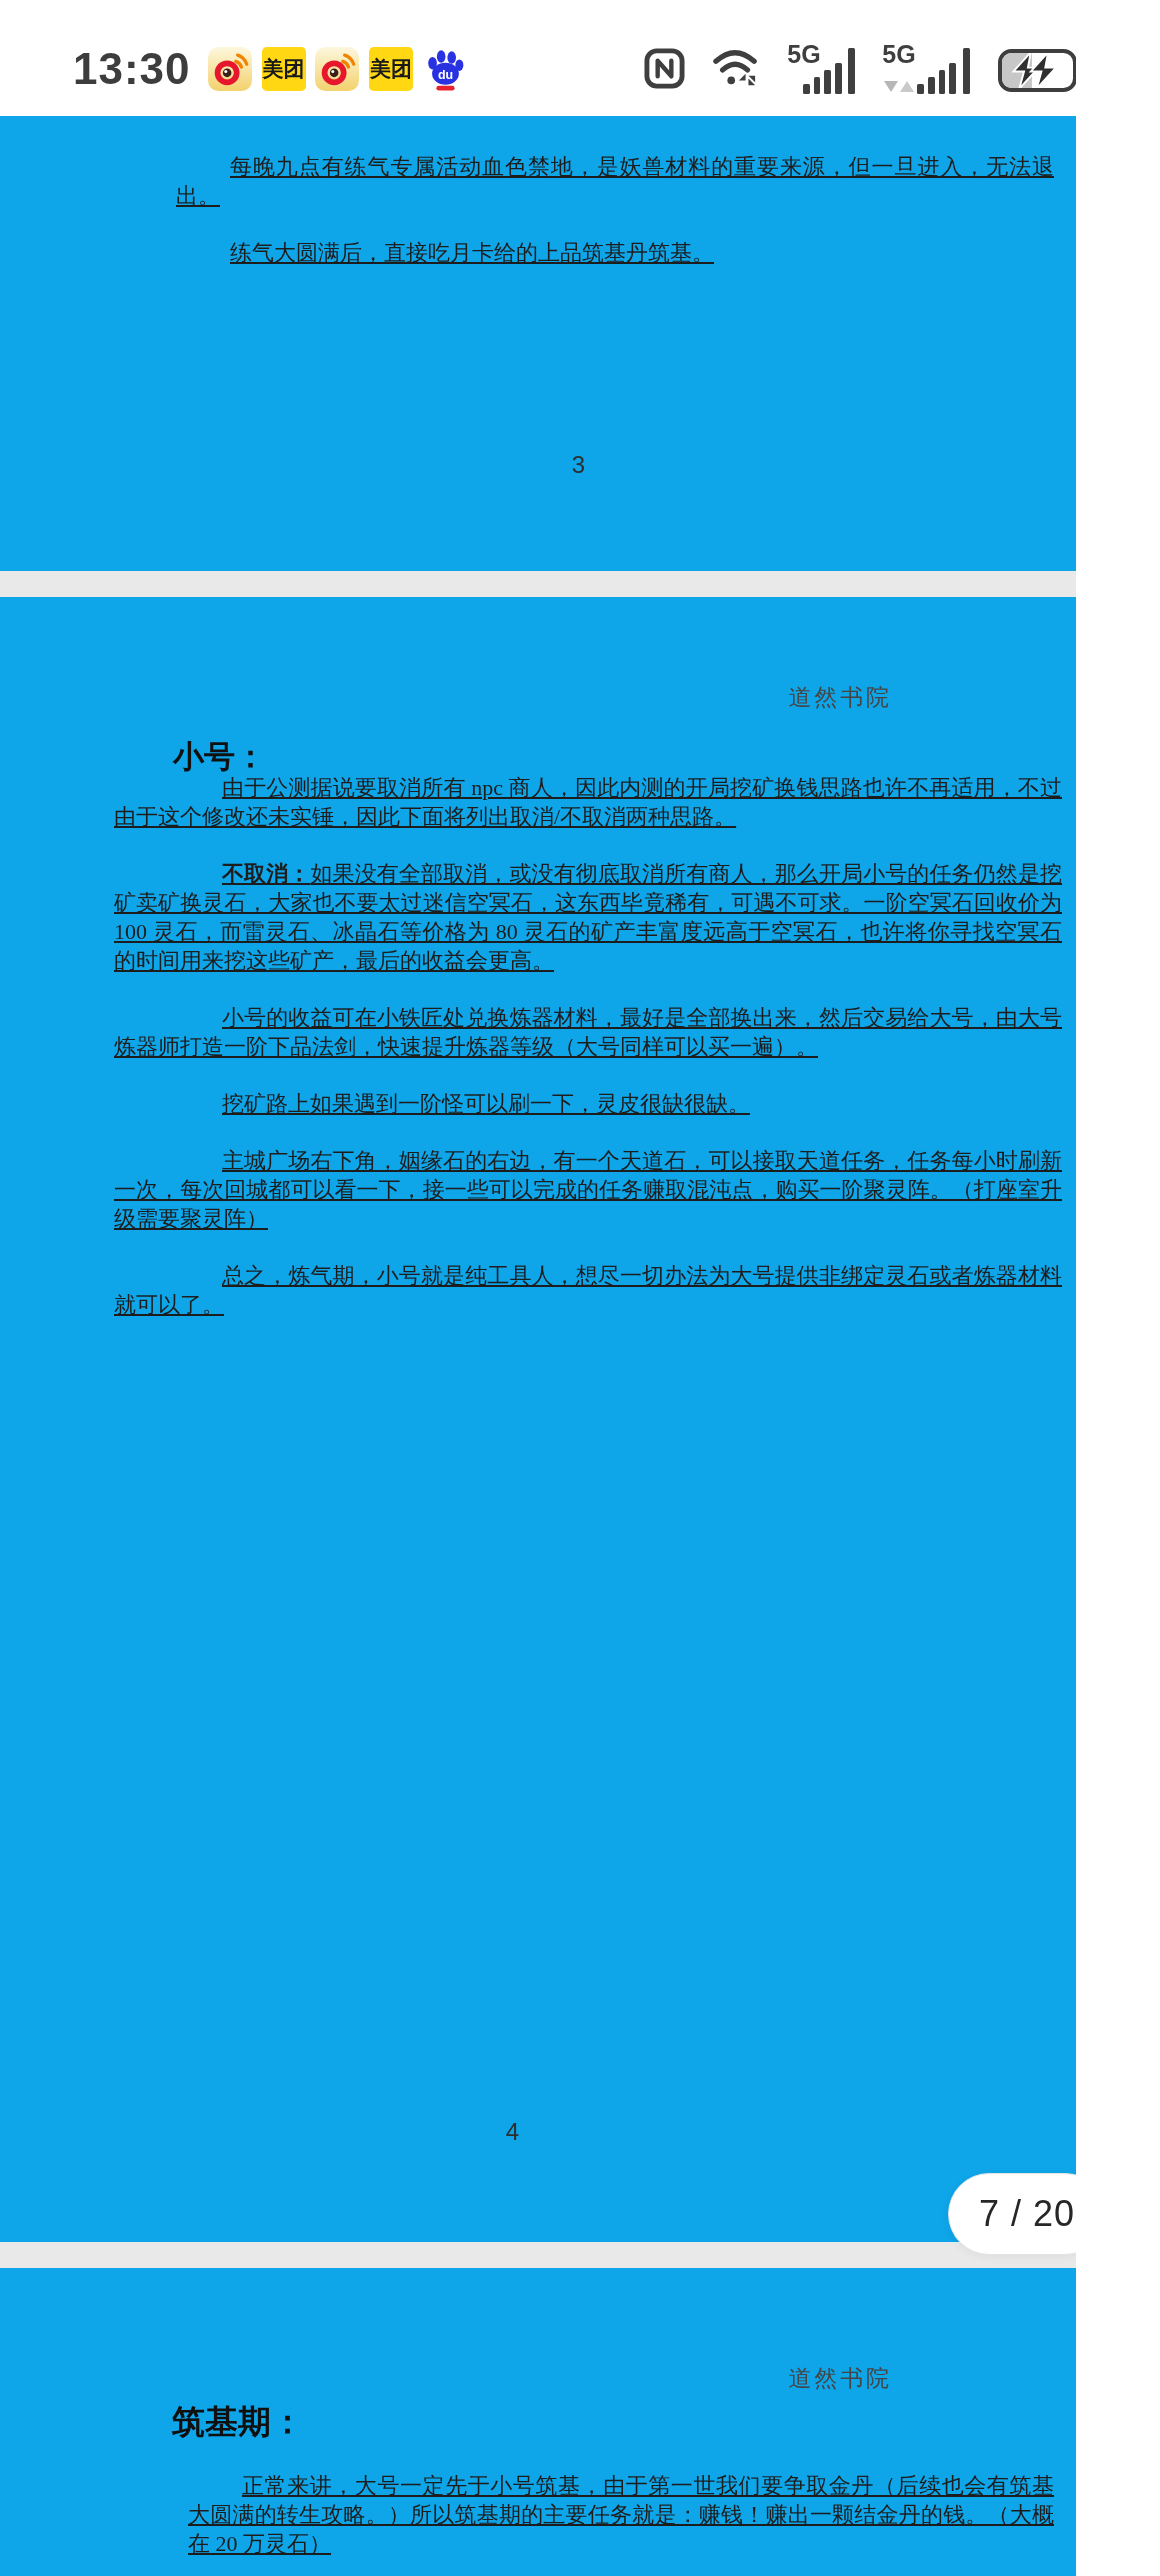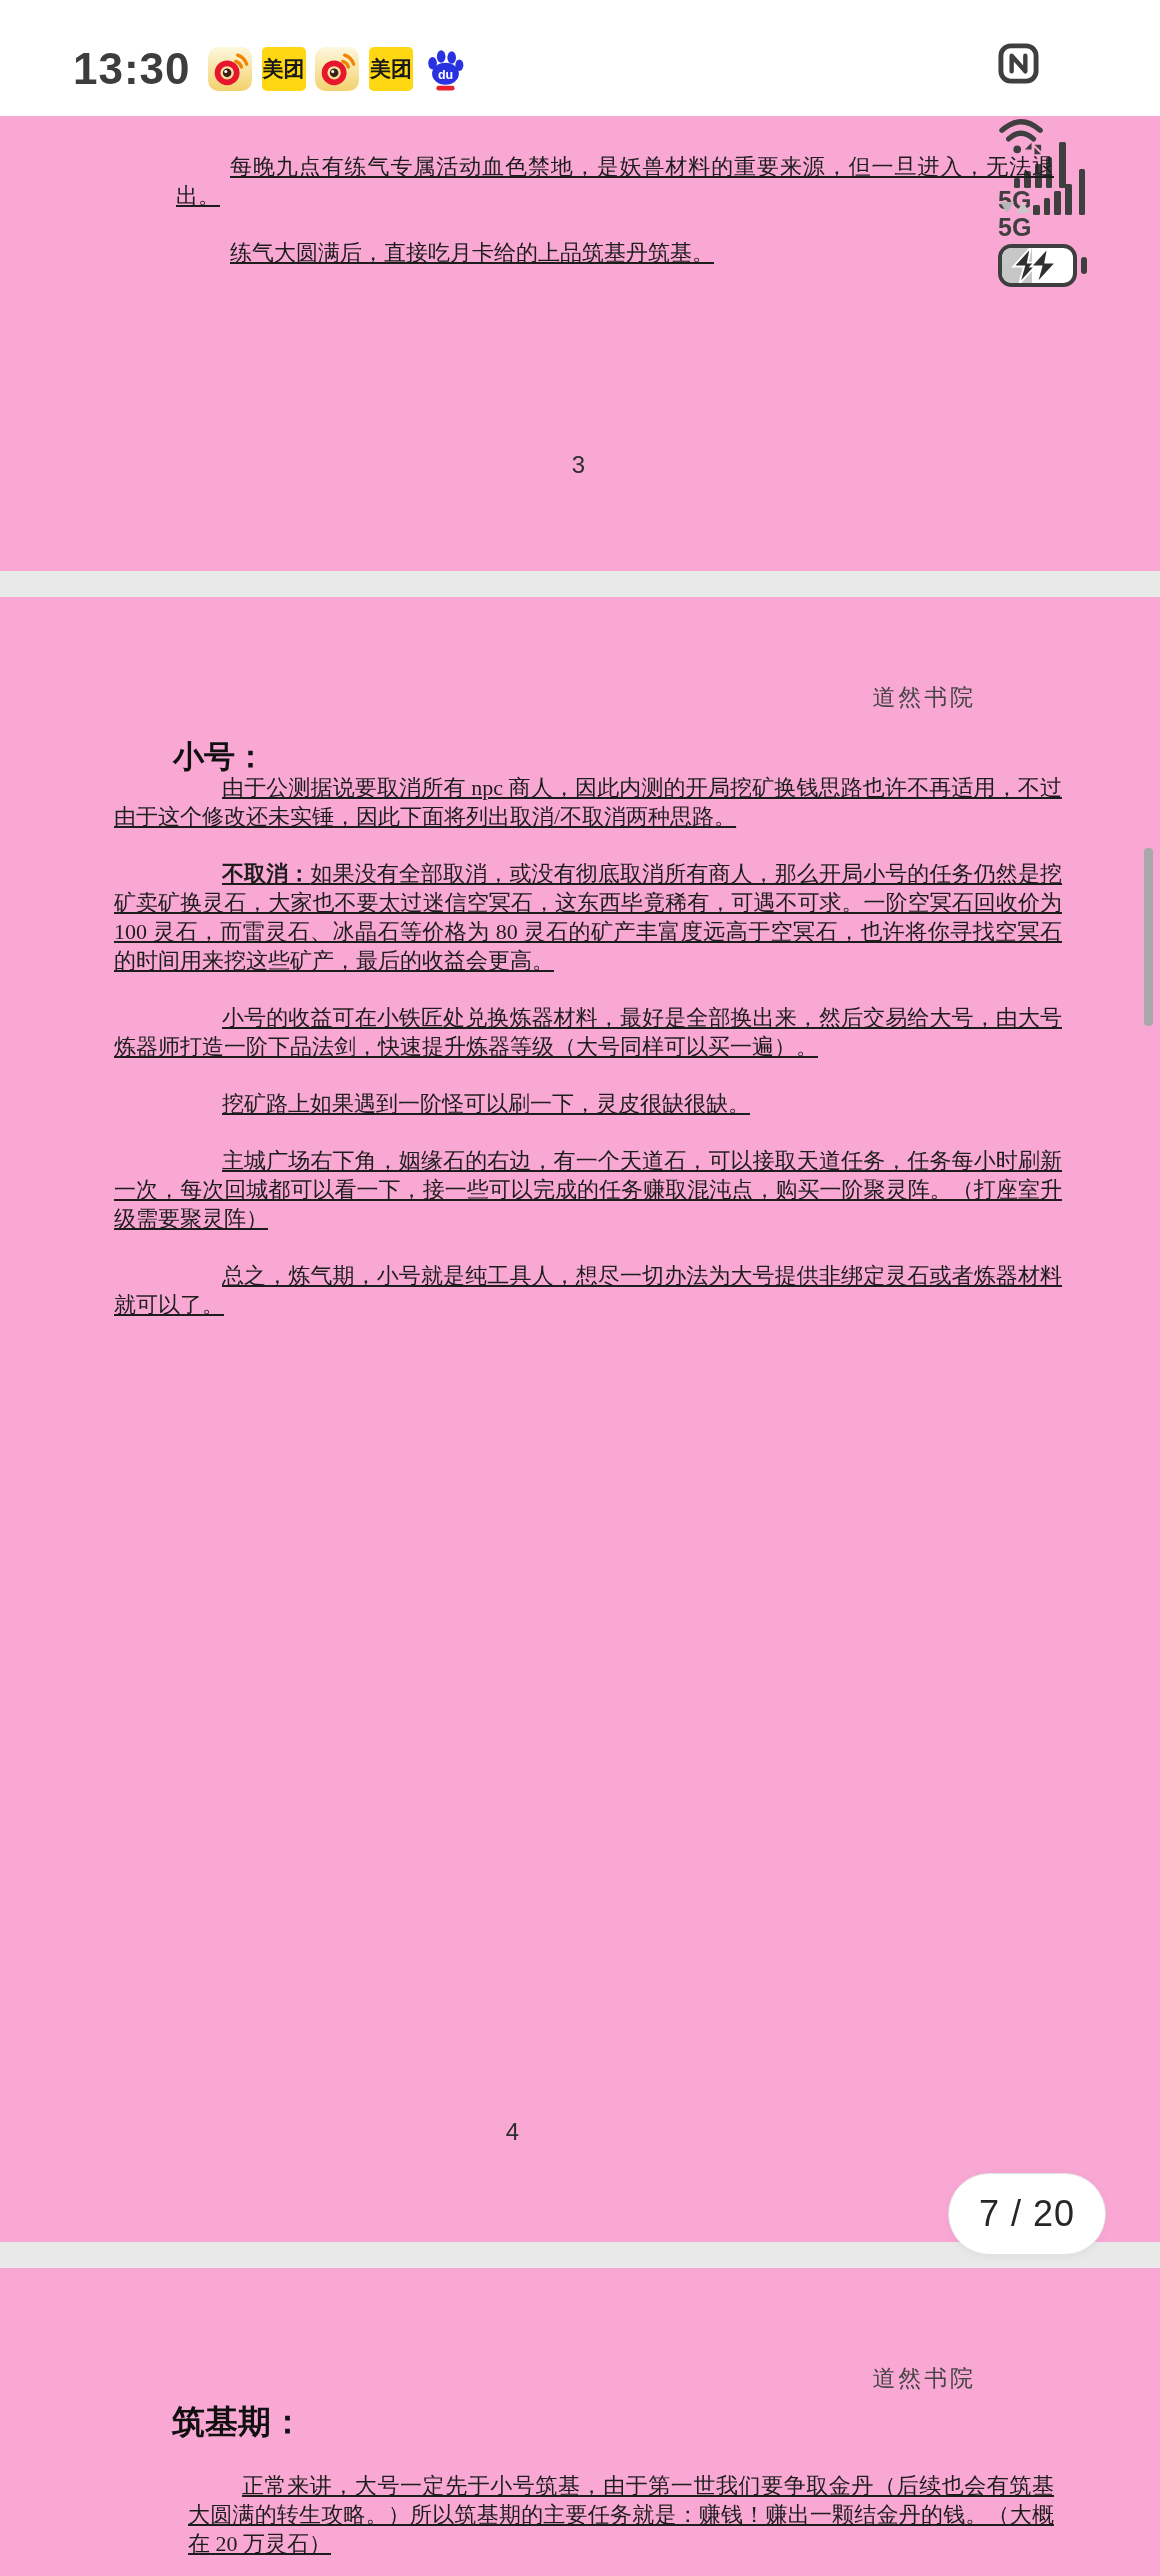--- a/index.html
+++ b/index.html
@@ -1,30 +1,30 @@
 <!DOCTYPE html>
 <html><head>
 <meta charset="utf-8">
 <style>
   * { margin:0; padding:0; box-sizing:border-box; }
   html,body { background:#fff; }
   .screen {
-    position:relative; width:1160px; height:2576px; background:#f9a8d4;
+    position:relative; width:1076px; height:2576px; background:#0ea5e9;
     overflow:hidden; font-family:"Liberation Serif", serif; color:#1d1d1d;
   }
   
   .statusbar { position:absolute; left:0; top:0; width:1160px; height:116px; background:#fff; }
   .sb-left { position:absolute; left:73px; top:44px; display:flex; align-items:center; gap:9.7px; }
   .sb-time { font-family:"Liberation Sans", sans-serif; font-size:44px; font-weight:600; color:#3d3d3d; letter-spacing:1px; margin-right:7.7px; }
   .appicon { width:44px; height:44px; border-radius:9.7px; position:relative; flex:0 0 auto; }
   .appicon svg { display:block; }
   .meituan { background:#ffd813; border-radius:4.8px; display:flex; align-items:center; justify-content:center; }
   .meituan span { font-family:"Liberation Sans", sans-serif; font-size:21px; font-weight:700; color:#191919; letter-spacing:0; }
   .baidu { background:#fff; }
-  .sb-right { position:absolute; right:73px; top:43px; display:flex; gap:27px; height:54px;flex-direction:column; }
+  .sb-right { position:absolute; right:73px; top:43px; display:flex; align-items:center; gap:27px; height:54px; }
   .sig { position:relative; height:52px; }
   .sig-label { position:absolute; top:-3.9px; left:0; font-family:"Liberation Sans", sans-serif; font-weight:700; font-size:25px; color:#3f3f3f; }
   .sig-bars { position:absolute; bottom:1.9px; display:flex; align-items:flex-end; gap:3.9px; }
   .sig-bars i { display:block; width:6.8px; background:#3f3f3f; border-radius:1.5px; }
   .sig1 { width:68px; } .sig1 .sig-bars { left:15.5px; }
   .sig2 { width:89px; } .sig2 .sig-bars { left:35px; }
   .sig-arrows { position:absolute; bottom:3.9px; left:1.9px; display:flex; gap:1.9px; align-items:center; }
   .tri-dn { width:0; height:0; border-left:7.7px solid transparent; border-right:7.7px solid transparent; border-top:11.6px solid #b7b7b7; }
   .tri-up { width:0; height:0; border-left:7.7px solid transparent; border-right:7.7px solid transparent; border-bottom:11.6px solid #c9c9c9; }
   .battery { display:flex; align-items:center; }

